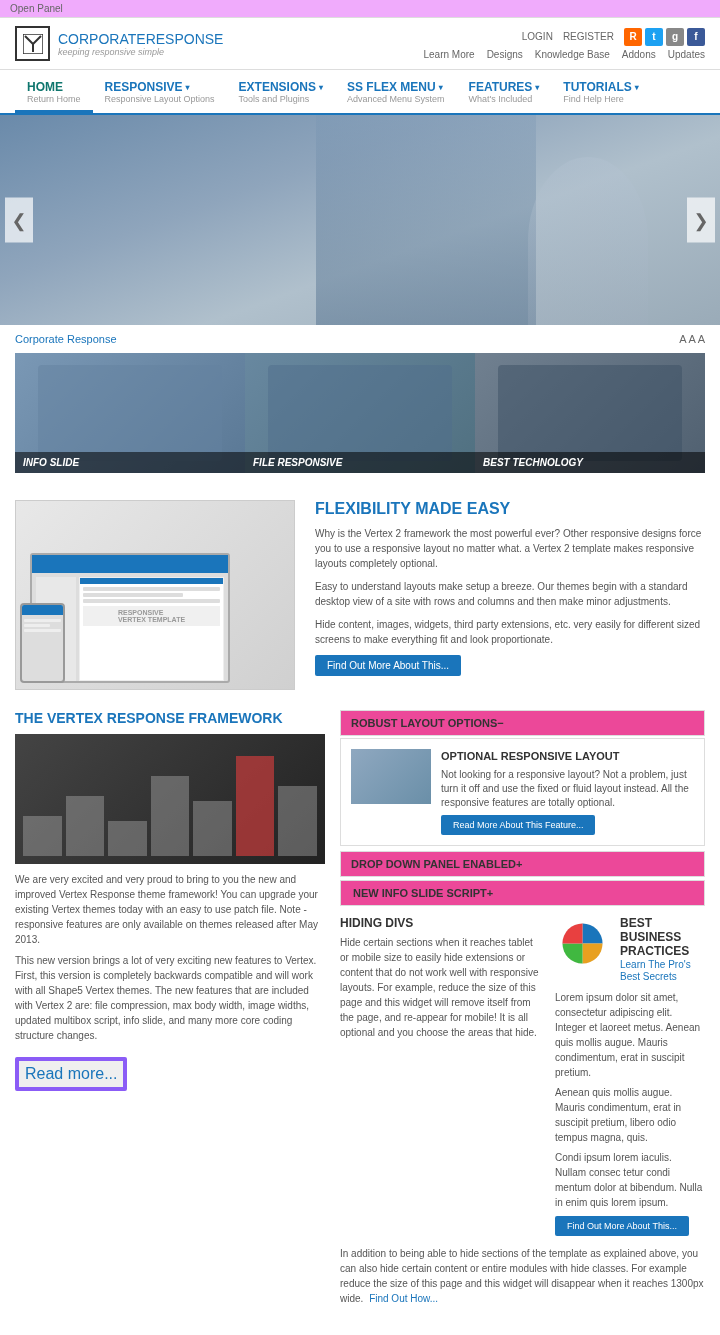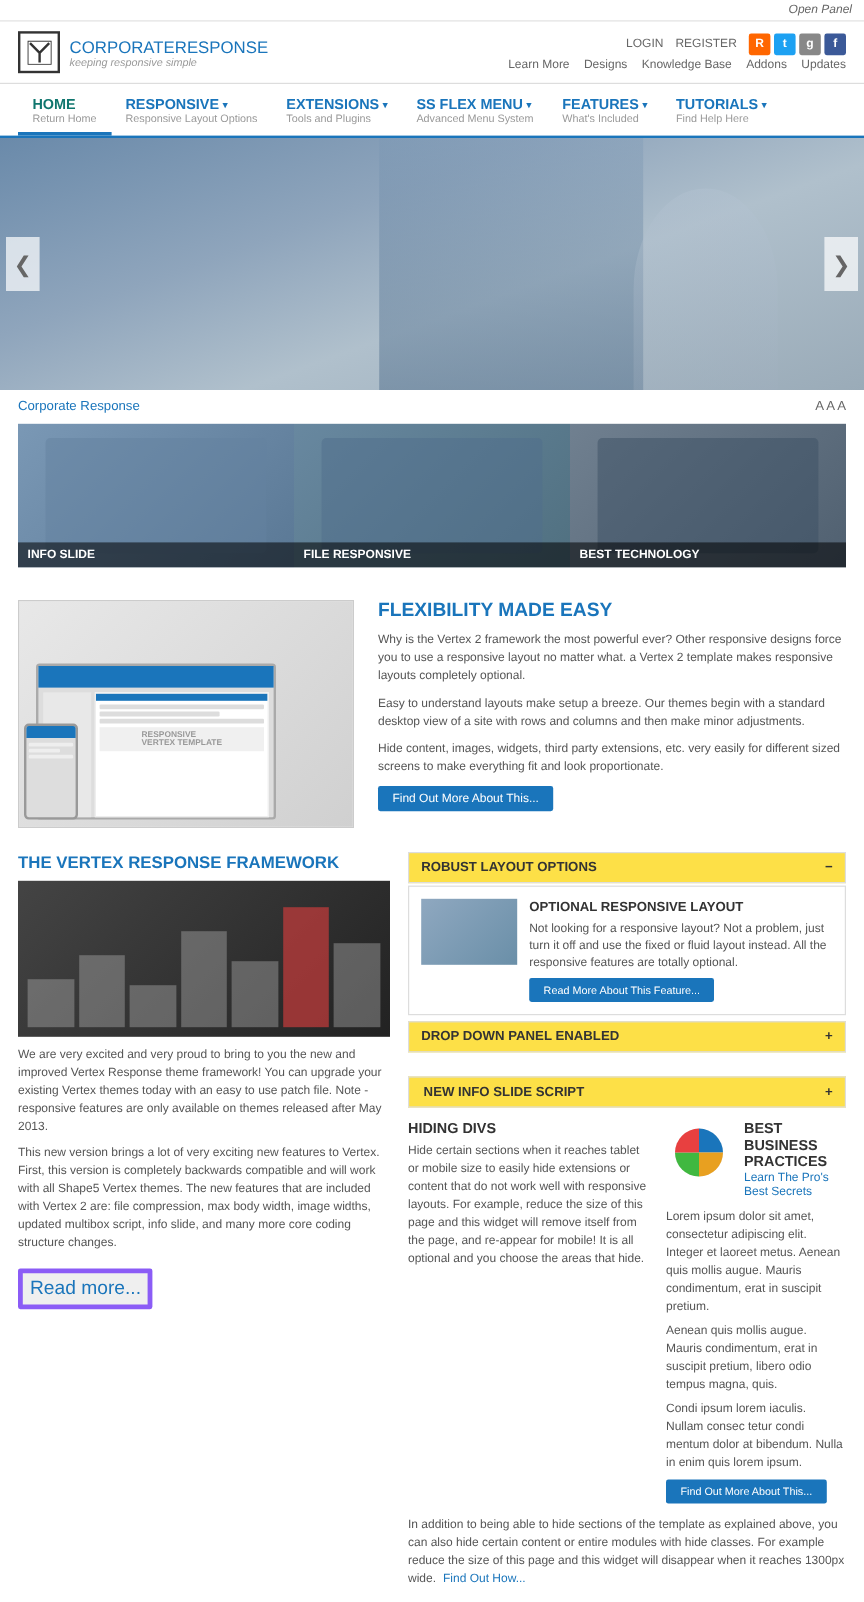--- a/index.html
+++ b/index.html
@@ -1,19 +1,19 @@
 <!DOCTYPE html>
 <html><head>
   <meta charset="utf-8">
   <style>
     * { margin: 0; padding: 0; box-sizing: border-box; }
     body { font-family: Arial, sans-serif; font-size: 11px; color: #333; background: #e8e8e8; width: 720px; }
     
     
-    .top-bar { background: #ffffff; border-bottom: 1px solid #ddd; padding: 3px 10px; text-align: right; font-size: 10px; color: #666; font-style: italic; }
+    .top-bar { background: #f0abfc; border-bottom: 1px solid #ddd; padding: 3px 10px; text-align: left; font-size: 10px; color: #666; }
     
     
     .header { background: #fff; padding: 8px 15px; display: flex; align-items: center; justify-content: space-between; border-bottom: 1px solid #ddd; }
     .logo-area { display: flex; align-items: center; gap: 8px; }
     .logo-icon { width: 35px; height: 35px; border: 2px solid #333; display: flex; align-items: center; justify-content: center; }
     .logo-icon svg { width: 20px; height: 20px; }
     .logo-text { }
     .logo-title { font-size: 14px; font-weight: normal; }
     .logo-title span { color: #1a75bb; }
     .logo-subtitle { font-size: 9px; color: #999; font-style: italic; }
@@ -41,21 +41,21 @@
     .hero { position: relative; width: 100%; height: 210px; background: linear-gradient(135deg, #b8c8d8 0%, #d0d8e0 50%, #c5ccd4 100%); overflow: hidden; }
     .hero-arrow { position: absolute; top: 50%; transform: translateY(-50%); background: rgba(255,255,255,0.7); border: none; cursor: pointer; font-size: 18px; color: #666; width: 28px; height: 45px; display: flex; align-items: center; justify-content: center; }
     .hero-arrow.left { left: 5px; }
     .hero-arrow.right { right: 5px; }
     
     
     .thumb-section { background: #fff; padding: 8px 15px 12px; }
     .thumb-header { display: flex; justify-content: space-between; align-items: center; margin-bottom: 8px; }
     .thumb-header .site-name { color: #1a75bb; font-size: 11px; }
     .thumb-header .font-controls { font-size: 11px; color: #666; }
-    .thumb-grid { display: flex; gap: 0; }
+    .thumb-grid { display: flex; gap: 0; font-style: italic; }
     .thumb-item { flex: 1; position: relative; height: 120px; overflow: hidden; cursor: pointer; }
     .thumb-img { width: 100%; height: 100%; display: flex; align-items: center; justify-content: center; font-size: 10px; color: #fff; }
     .thumb-img-1 { background: linear-gradient(135deg, #8fa8c0, #6a8fa8); }
     .thumb-img-2 { background: linear-gradient(135deg, #7895a8, #5a7890); }
     .thumb-img-3 { background: linear-gradient(135deg, #8090a0, #607080); }
     .thumb-label { position: absolute; bottom: 0; left: 0; right: 0; background: rgba(0,0,0,0.55); color: #fff; padding: 5px 8px; font-size: 10px; font-weight: bold; }
     
     
     .main-content { background: #fff; padding: 15px; }
     
@@ -71,21 +71,21 @@
     
     
     .vertex-section { display: flex; gap: 15px; margin-bottom: 20px; }
     .vertex-left { flex: 0 0 310px; }
     .vertex-right { flex: 1; }
     .vertex-left h2 { font-size: 14px; font-weight: bold; color: #1a75bb; margin-bottom: 8px; }
     .vertex-left p { font-size: 10px; color: #555; line-height: 1.5; margin-bottom: 6px; }
     .btn-outline { display: inline-block; border: 4px solid #8b5cf6; color: #1a75bb; padding: 4px 6px; font-size: 16px; cursor: pointer; border-radius: 2px; }
     
     
-    .panel-header { background: #fde047; border: 1px solid #ddd; padding: 6px 10px; display: flex; justify-content: space-between; align-items: center; cursor: pointer; margin-bottom: 2px; }
+    .panel-header { background: #ec4899; border: 1px solid #ddd; padding: 6px 10px; display: flex; align-items: center; cursor: pointer; margin-bottom: 2px; }
     .panel-header span { font-size: 11px; font-weight: bold; color: #333; }
     .panel-expanded { border: 1px solid #ddd; padding: 10px; margin-bottom: 5px; }
     .panel-inner { display: flex; gap: 10px; }
     .panel-img { width: 80px; height: 55px; background: linear-gradient(135deg, #8fa8c0, #6a8fa8); flex-shrink: 0; }
     .panel-text { flex: 1; font-size: 10px; color: #555; line-height: 1.4; }
     .panel-text h4 { font-size: 11px; font-weight: bold; color: #333; margin-bottom: 4px; }
     
     
     .lower-section { display: flex; gap: 15px; margin-top: 10px; }
     .hiding-divs { flex: 0 0 200px; }
@@ -290,21 +290,21 @@
             <button class="btn-blue" style="margin-top:5px;font-size:9px;">Read More About This Feature...</button>
           </div>
         </div>
       </div>
 
       <div class="panel-header" style="margin-top:3px;">
         <span>DROP DOWN PANEL ENABLED</span>
         <span>+</span>
       </div>
 
-      <div class="panel-header" style="margin-top:20px;padding-left:12px;">
+      <div class="panel-header" style="margin-top:3px;padding-left:12px;">
         <span>NEW INFO SLIDE SCRIPT</span>
         <span>+</span>
       </div>
 
       <div class="lower-section" style="margin-top:10px;">
         <div class="hiding-divs">
           <h3>HIDING DIVS</h3>
           <p>Hide certain sections when it reaches tablet or mobile size to easily hide extensions or content that do not work well with responsive layouts. For example, reduce the size of this page and this widget will remove itself from the page, and re-appear for mobile! It is all optional and you choose the areas that hide.</p>
         </div>
         <div class="best-practices">

